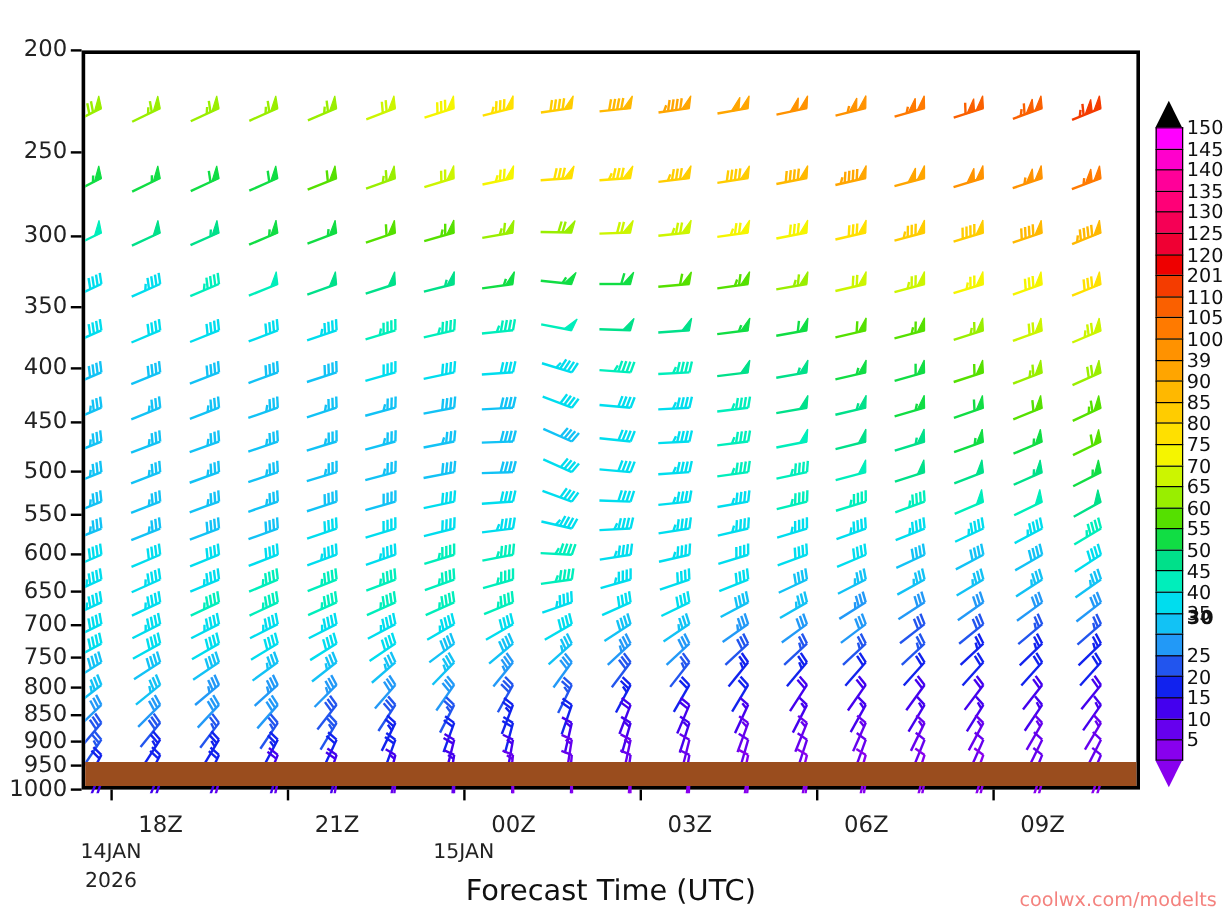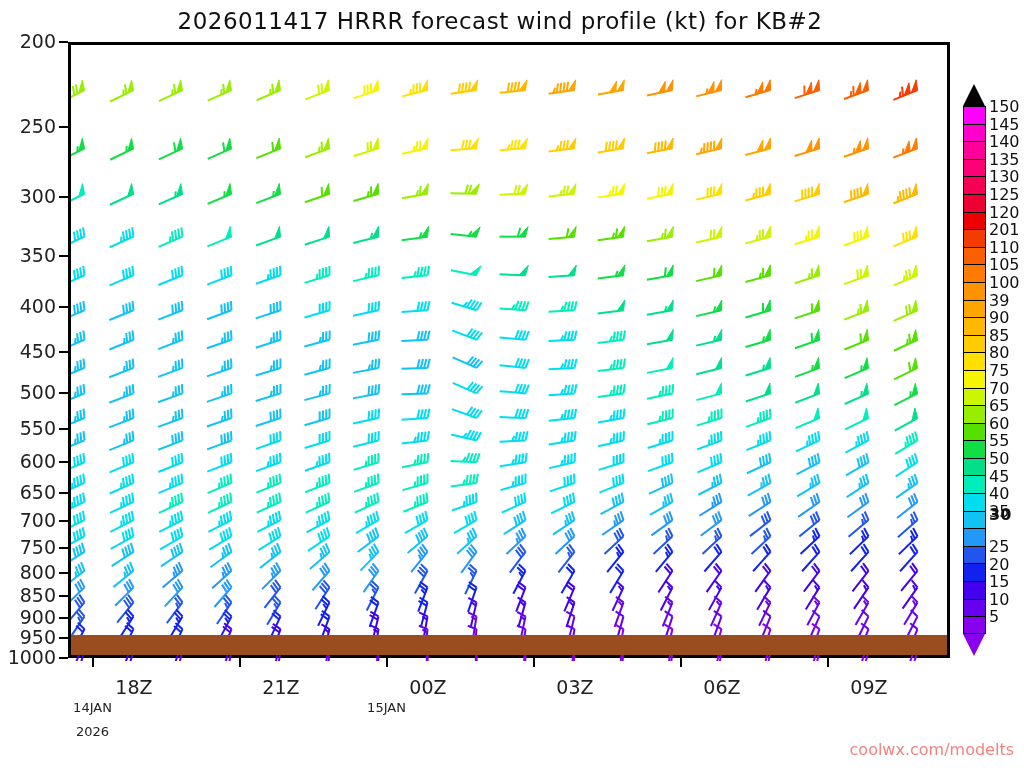--- a/index.html
+++ b/index.html
@@ -77,21 +77,21 @@
     position: absolute;
     font-family: "DejaVu Sans", sans-serif;
     font-size: 19px;
     color: #222222;
     text-align: right;
     white-space: nowrap;
   }
   .x-tick-sub {
     position: absolute;
     font-family: "DejaVu Sans", sans-serif;
-    font-size: 13px;
+    font-size: 17px;
     color: #222222;
     text-align: center;
     white-space: nowrap;
   }
   #x-axis-title {
     position: absolute;
     left: 68px;
     top: 728px;
     width: 882px;
     text-align: center;
@@ -157,21 +157,20 @@
     font-size: 16px;
     color: #111111;
     white-space: nowrap;
   }
 </style>
 </head>
 <body>
 
 <div id="root">
 
-  <div id="chart-title">2026011417 HRRR forecast wind profile (kt) for KB#2</div>
 
   <div id="plot-frame">
     <svg id="barb-canvas" width="882" height="616">
         <g stroke="#99ee00" fill="#99ee00" stroke-width="2" stroke-linecap="butt">
           <line x1="13.50" y1="45.08" x2="-9.67" y2="56.88"></line>
           <polygon points="13.5,45.1 11.3,35.0 7.7,48.0" stroke-width="1"></polygon>
           <line x1="6.5" y1="48.6" x2="4.8" y2="39.4"></line>
           <line x1="3.5" y1="50.2" x2="1.7" y2="41.0"></line>
         </g>
         <g stroke="#11dd44" fill="#11dd44" stroke-width="2" stroke-linecap="butt">
@@ -2877,20 +2876,21 @@
       <div class="x-tick-label" style="left: 326.5px; top: 676px; width: 120px;">00Z</div>
       <div class="x-tick-sub" style="left: 326.5px; top: 700px; width: 120px;">15JAN</div>
       <div class="x-tick-mark" style="left: 532.5px; top: 658px;"></div>
       <div class="x-tick-label" style="left: 473.5px; top: 676px; width: 120px;">03Z</div>
       <div class="x-tick-mark" style="left: 679.5px; top: 658px;"></div>
       <div class="x-tick-label" style="left: 620.5px; top: 676px; width: 120px;">06Z</div>
       <div class="x-tick-mark" style="left: 826.5px; top: 658px;"></div>
       <div class="x-tick-label" style="left: 767.5px; top: 676px; width: 120px;">09Z</div>
     </div>
 
+  <div id="x-axis-title">Forecast Time (UTC)</div>
 
   <div id="colorbar-wrap">
     <div id="cb-arrow-top"></div>
     <div id="colorbar-swatches">
         <div class="cb-cell" style="height: 17.6px; background: rgb(255, 0, 255);"></div>
         <div class="cb-cell" style="height: 17.6px; background: rgb(255, 0, 204);"></div>
         <div class="cb-cell" style="height: 17.6px; background: rgb(255, 0, 153);"></div>
         <div class="cb-cell" style="height: 17.6px; background: rgb(255, 0, 119);"></div>
         <div class="cb-cell" style="height: 17.6px; background: rgb(245, 0, 85);"></div>
         <div class="cb-cell" style="height: 17.6px; background: rgb(239, 0, 51);"></div>

